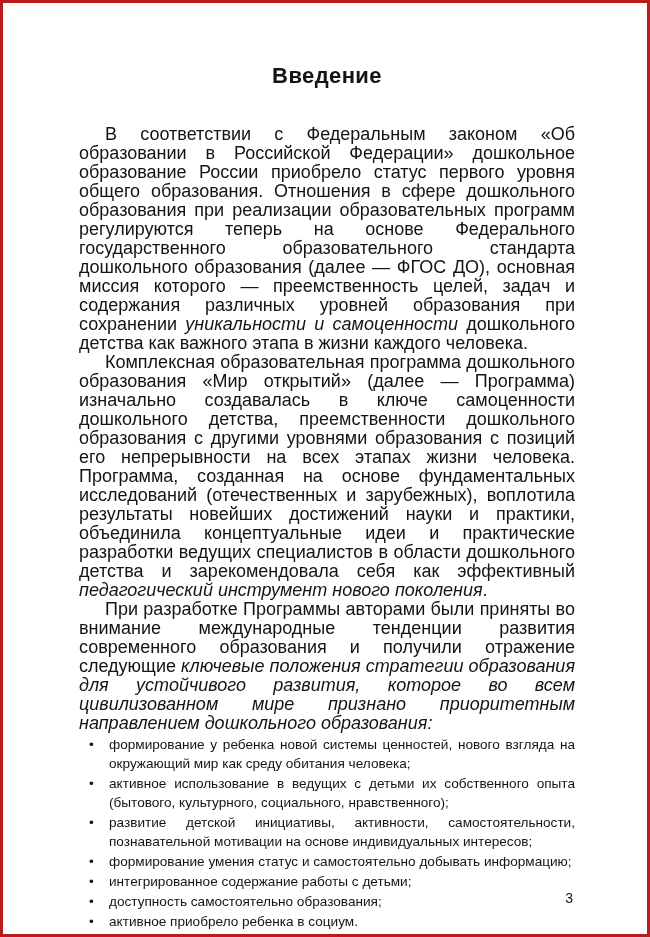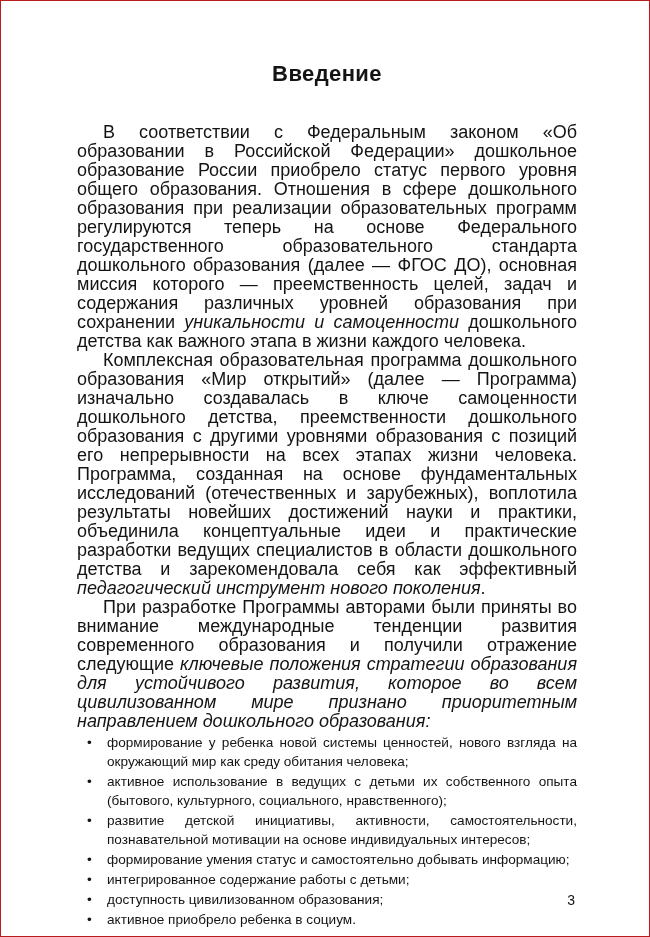--- a/index.html
+++ b/index.html
@@ -13,21 +13,21 @@
     font-family: "Liberation Sans", sans-serif;
     color: #141414;
     -webkit-hyphens: auto;
     hyphens: auto;
   }
   .page {
     position: relative;
     box-sizing: border-box;
     width: 650px;
     height: 937px;
-    border: 1px solid #b91c1c;
+    border: 3px solid #b91c1c;
     background: #ffffff;
     padding: 60px 72px 17px 76px;
     overflow: hidden;
   }
   .title {
     font-size: 22px;
     font-weight: bold;
     text-align: center;
     letter-spacing: 0.4px;
     margin: 0 0 36px 0;
@@ -78,17 +78,17 @@
       <p class="para"><span>В соответствии с Федеральным законом «Об образовании в Российской Федерации» дошкольное образование России приобрело статус первого уровня общего образования. Отношения в сфере дошкольного образования при реализации образовательных программ регулируются теперь на основе Федерального государственного образовательного стандарта дошкольного образования (далее — ФГОС ДО), основная миссия которого — преемственность целей, задач и содержания различных уровней образования при сохранении </span><span class="it">уникальности и самоценности</span><span> дошкольного детства как важного этапа в жизни каждого человека.</span></p>
       <p class="para"><span>Комплексная образовательная программа дошкольного образования «Мир открытий» (далее — Программа) изначально создавалась в ключе самоценности дошкольного детства, преемственности дошкольного образования с другими уровнями образования с позиций его непрерывности на всех этапах жизни человека. Программа, созданная на основе фундаментальных исследований (отечественных и зарубежных), воплотила результаты новейших достижений науки и практики, объединила концептуальные идеи и практические разработки ведущих специалистов в области дошкольного детства и зарекомендовала себя как эффективный </span><span class="it">педагогический инструмент нового поколения</span><span>.</span></p>
       <p class="para"><span>При разработке Программы авторами были приняты во внимание международные тенденции развития современного образования и получили отражение следующие </span><span class="it">ключевые положения стратегии образования для устойчивого развития, которое во всем цивилизованном мире признано приоритетным направлением дошкольного образования:</span></p>
     </div>
   <ul class="bullets">
       <li>формирование у ребенка новой системы ценностей, нового взгляда на окружающий мир как среду обитания человека;</li>
       <li>активное использование в ведущих с детьми их собственного опыта (бытового, культурного, социального, нравственного);</li>
       <li>развитие детской инициативы, активности, самостоятельности, познавательной мотивации на основе индивидуальных интересов;</li>
       <li>формирование умения статус и самостоятельно добывать информацию;</li>
       <li>интегрированное содержание работы с детьми;</li>
-      <li>доступность цивилизованном образования;</li>
+      <li>доступность самостоятельно образования;</li>
       <li>активное приобрело ребенка в социум.</li>
     </ul>
   <div class="page-number">3</div>
 </div>
 
 </body></html>

